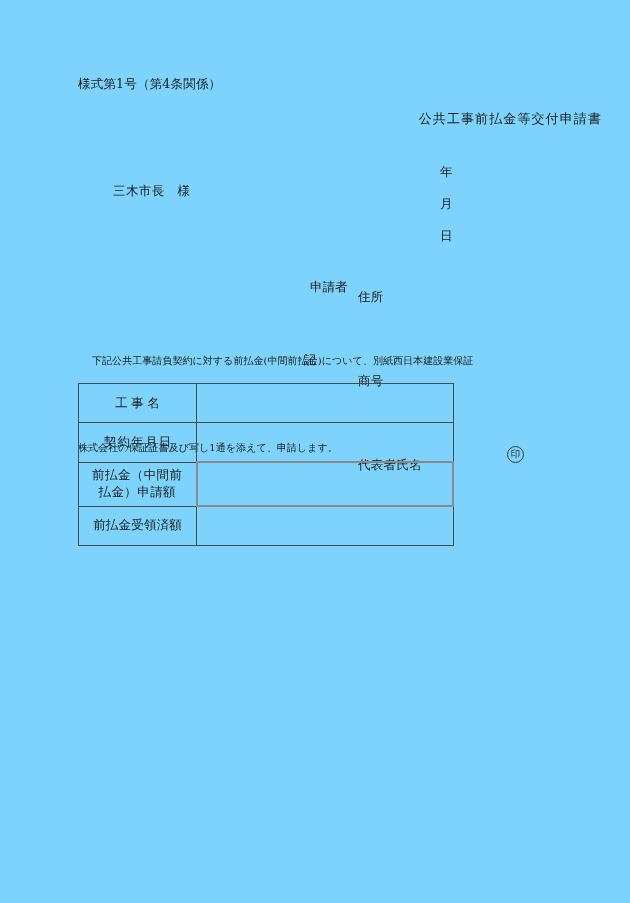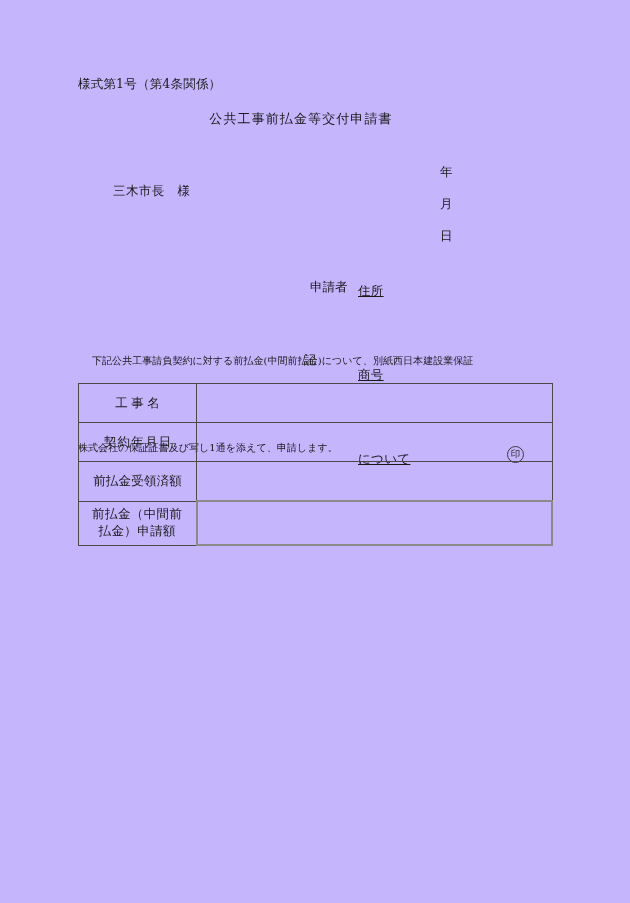--- a/index.html
+++ b/index.html
@@ -12,40 +12,40 @@
     background: #fafafa;
     font-family: "Liberation Serif", "DejaVu Serif", serif;
     color: #1a1a1a;
     position: relative;
     overflow: hidden;
   }
 
   .page {
     position: absolute;
     inset: 0;
-    background: #c4b5fd;
+    background: #7dd3fc;
   }
 
   
   .abs { position: absolute; white-space: pre; }
   .jp  { font-family: "DejaVu Serif", "Liberation Serif", serif; }
 
   
   #form-number {
     left: 78px;
     top: 76px;
     font-size: 12.5px;
     letter-spacing: 0.2px;
   }
 
   #doc-title {
     left: 0;
     right: 0;
     top: 110px;
-    text-align: center;
+    text-align: right;
     font-size: 13px;
     letter-spacing: 1.1px;
     padding-right: 28px;
   }
 
   
   #date-line {
     left: 424px;
     top: 149px;
     font-size: 12.5px;
@@ -63,21 +63,21 @@
 
   
   #applicant-block {
     left: 310px;
     top: 213px;
     font-size: 12.5px;
     line-height: 20px;
   }
   .app-row { position: relative; height: 20px; margin-top: 24px; }
   .app-label { position: absolute; left: 0; top: 0; }
-  .app-field { position: absolute; left: 48px; top: 4px; letter-spacing: 0.3px; text-decoration: underline; }
+  .app-field { position: absolute; left: 48px; top: 10px; letter-spacing: 0.3px; }
   #seal-mark {
     position: absolute;
     left: 197px;
     top: 1px;
     width: 15px;
     height: 15px;
     border: 1.1px solid #3a3a3a;
     border-radius: 50%;
     font-size: 9.5px;
     line-height: 14px;
@@ -105,21 +105,21 @@
     text-align: center;
     font-size: 12.5px;
     padding-right: 10px;
   }
 
   
   #form-table {
     position: absolute;
     left: 78px;
     top: 383px;
-    width: 475px;
+    width: 376px;
     border-collapse: collapse;
     table-layout: fixed;
     font-size: 12.5px;
   }
   #form-table td {
     border: 1px solid #4a4a4a;
     padding: 0;
     vertical-align: middle;
   }
   #form-table td.label-cell {
@@ -190,21 +190,21 @@
 
   <div class="abs jp" id="applicant-block">
     <div class="app-row">
       <span class="app-label">申請者</span>
       <span class="app-field">住所</span>
     </div>
     <div class="app-row">
       <span class="app-field">商号</span>
     </div>
     <div class="app-row">
-      <span class="app-field">について</span>
+      <span class="app-field">代表者氏名</span>
       <span id="seal-mark">印</span>
     </div>
   </div>
 
   <div class="abs jp" id="body-text">
     <span id="body-line-1">下記公共工事請負契約に対する前払金(中間前払金)について、別紙西日本建設業保証</span>
     <span id="body-line-2">株式会社の保証証書及び写し1通を添えて、申請します。</span>
   </div>
 
   <div class="abs jp" id="ki-marker">記</div>
@@ -220,31 +220,31 @@
 
       <tr id="row-contract-date">
         <td class="label-cell">
           <span class="lbl-spread tight">契約年月日</span>
         </td>
         <td class="value-cell"></td>
       </tr>
 
 
 
-      <tr id="row-advance-received">
-        <td class="label-cell">
-          <span class="lbl-spread none">前払金受領済額</span>
-        </td>
-        <td class="value-cell"></td>
-      </tr>
-
       <tr id="row-advance-request">
         <td class="label-cell">
           <span class="lbl-two-line">前払金（中間前</span>
           <span class="lbl-two-line">払金）申請額</span>
         </td>
         <td class="value-cell"></td>
       </tr>
+
+      <tr id="row-advance-received">
+        <td class="label-cell">
+          <span class="lbl-spread none">前払金受領済額</span>
+        </td>
+        <td class="value-cell"></td>
+      </tr>
     </tbody>
   </table>
 
 
 </div>
 
 </body></html>

